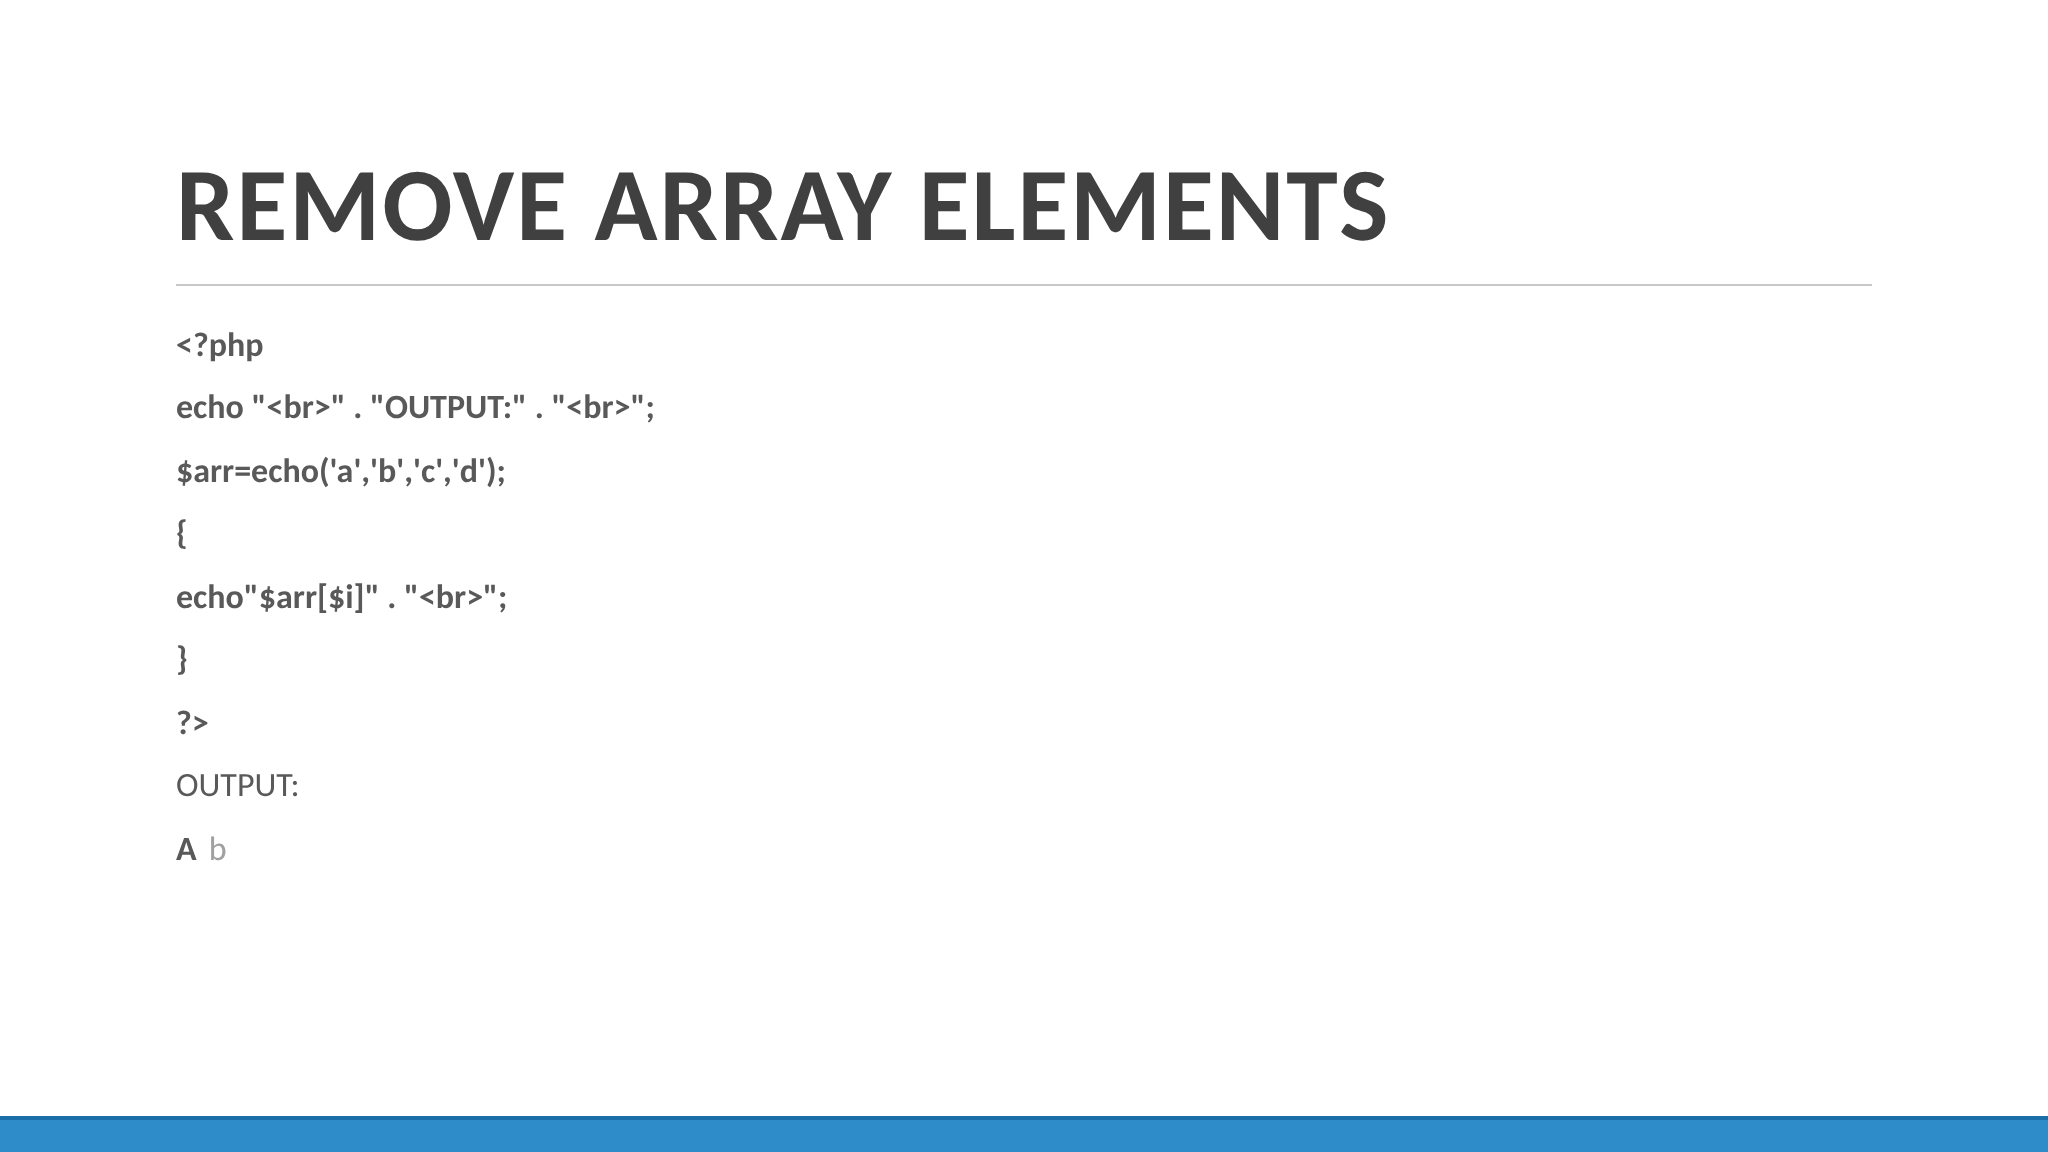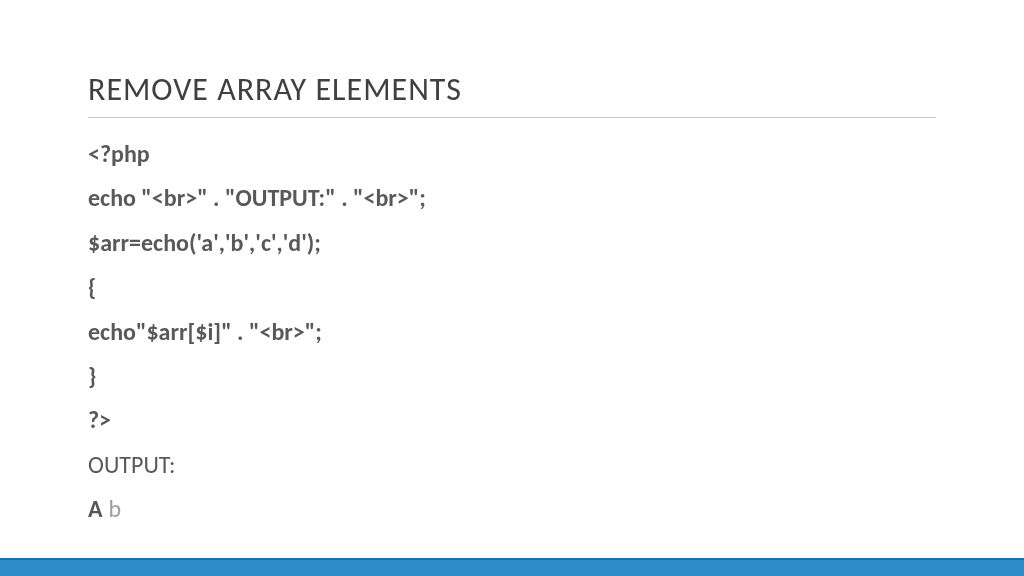--- a/index.html
+++ b/index.html
@@ -12,30 +12,30 @@
       height: 576px;
       background: #ffffff;
       font-family: 'Calibri', 'Segoe UI', sans-serif;
       position: relative;
       overflow: hidden;
     }
     .slide {
       padding: 70px 88px 0 88px;
     }
     .title {
-      font-size: 32px;
-      font-weight: 400;
+      font-size: 52px;
+      font-weight: 700;
       color: #404040;
       letter-spacing: 1px;
       padding-bottom: 8px;
       border-bottom: 1px solid #c8c8c8;
       margin-bottom: 14px;
     }
     .content {
-      font-size: 24px;
+      font-size: 17px;
       font-weight: bold;
       color: #595959;
       line-height: 1.85;
     }
     .content .line {
       display: block;
     }
     .output-line {
       font-weight: normal;
     }

